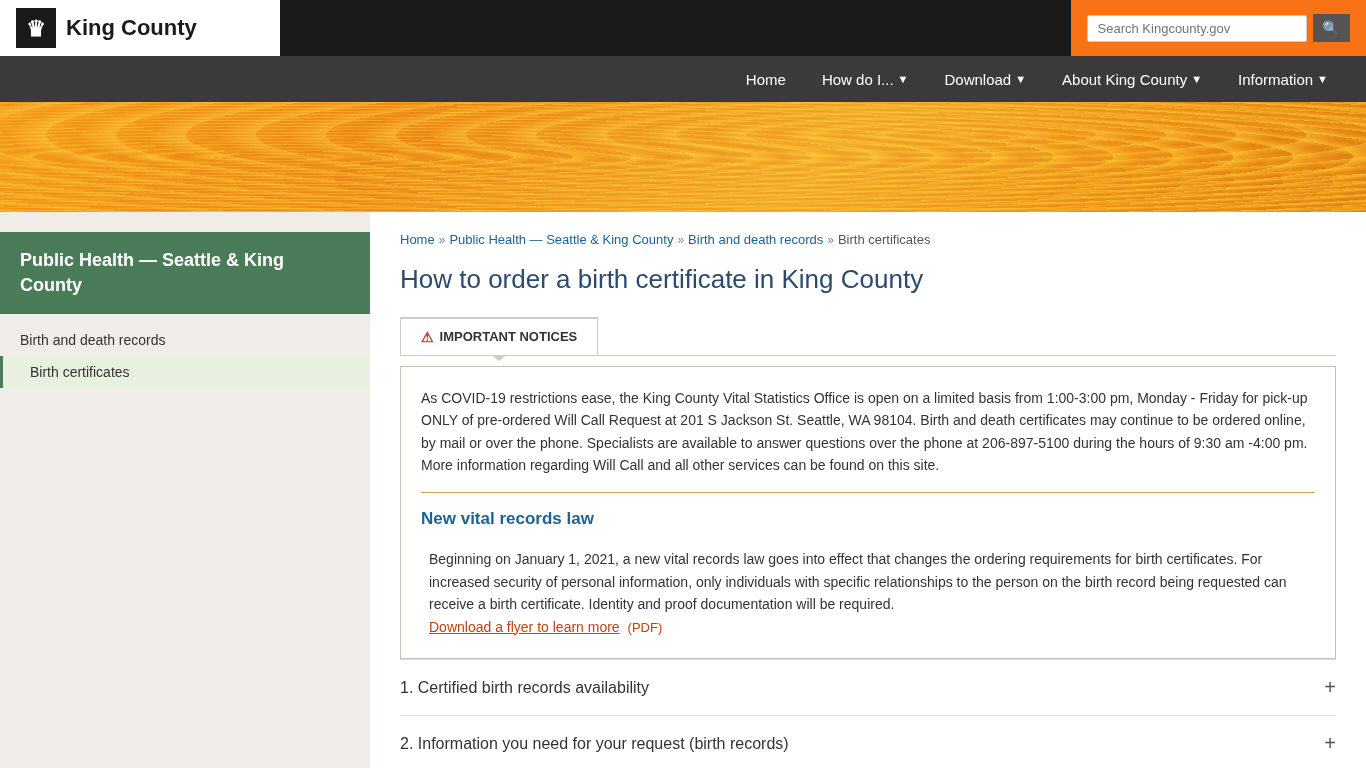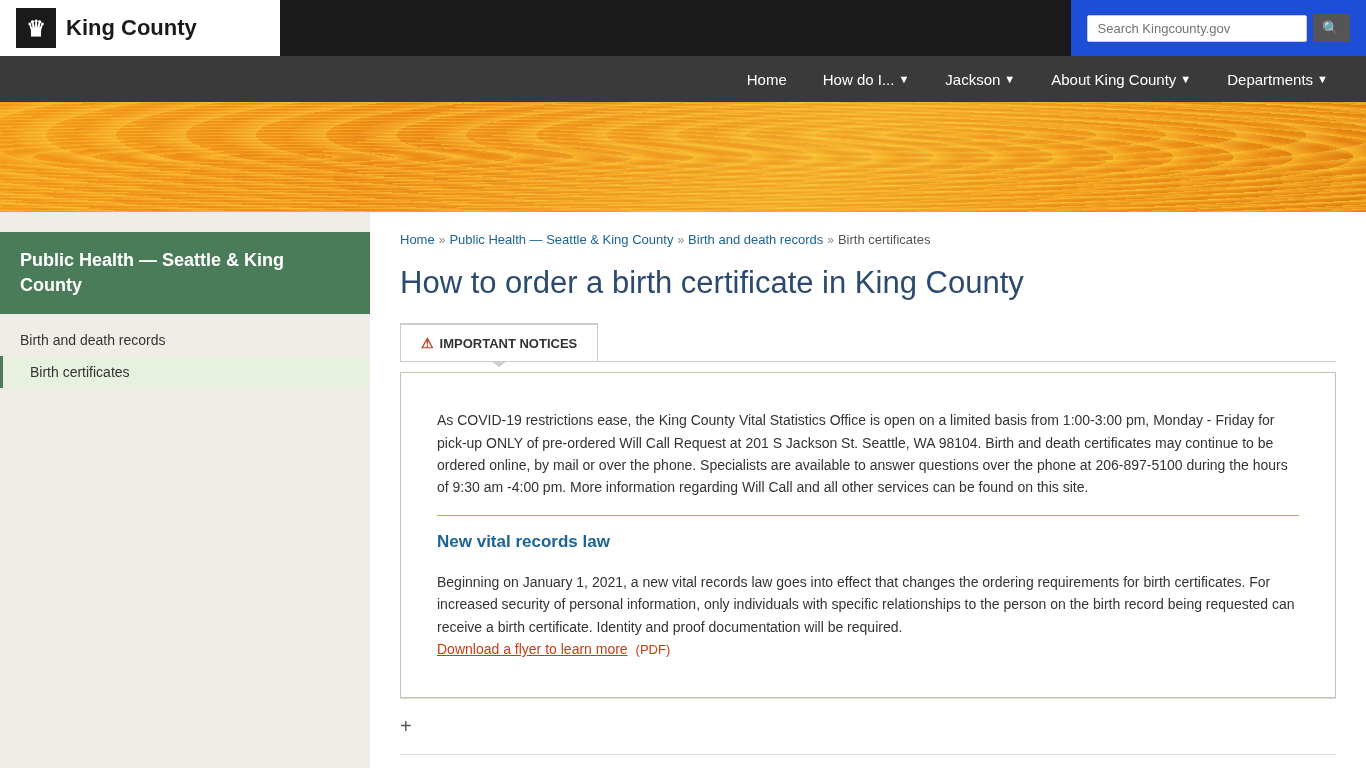--- a/index.html
+++ b/index.html
@@ -138,21 +138,21 @@
       text-decoration: none;
     }
     .breadcrumb .sep {
       color: #888;
       font-size: 12px;
     }
     .breadcrumb .current { color: #555; }
 
     
     .page-title {
-      font-size: 31px;
+      font-size: 26px;
       font-weight: 300;
       color: #2c4a6e;
       margin-bottom: 20px;
       line-height: 1.3;
     }
 
     
     .tab-bar {
       display: flex;
       border-bottom: 1px solid #ccc;
@@ -189,21 +189,21 @@
       border-top: 6px solid #ccc;
     }
     .tab-warning-icon {
       color: #c0392b;
       font-size: 14px;
     }
 
     
     .notice-box {
       border: 1px solid #c8c0b0;
-      padding: 36px;
+      padding: 20px;
       margin-top: 10px;
       background: white;
     }
     .notice-text {
       font-size: 14px;
       line-height: 1.6;
       color: #333;
       margin-bottom: 16px;
     }
     .notice-divider {
@@ -214,20 +214,21 @@
     .notice-subtitle {
       font-size: 17px;
       font-weight: bold;
       color: #1a6496;
       margin-bottom: 19px;
     }
     .notice-body {
       font-size: 14px;
       line-height: 1.6;
       color: #333;
+      margin-left: 8px;
     }
     .notice-link {
       color: #c2410c;
       text-decoration: underline;
       cursor: pointer;
     }
     .notice-link-suffix {
       color: #c2410c;
       font-size: 13px;
       margin-left: 4px;
@@ -271,44 +272,44 @@
 
 <div class="header-row">
   <div class="logo-wrap">
     <svg class="logo-icon" viewBox="0 0 40 40" width="40" height="40">
       <rect width="40" height="40" fill="#1a1a1a"></rect>
       <text x="20" y="28" text-anchor="middle" fill="white" font-size="22" font-weight="bold">♛</text>
     </svg>
     <span style="font-size:22px;font-weight:bold;color:#1a1a1a;text-align:center;">King County</span>
   </div>
   <div style="flex:1; background:#1a1a1a;"></div>
-  <div class="search-area" style="background:#1d4ed8; padding:8px 16px;">
+  <div class="search-area" style="background:#f97316; padding:8px 16px;">
     <input class="search-input" type="text" placeholder="Search Kingcounty.gov" style="">
     <button class="search-btn">
       <span>🔍</span>
     </button>
   </div>
 </div>
 
 <nav class="nav-bar">
   <a class="nav-item">Home</a>
   <a class="nav-item">
     <span>How do I...</span>
     <span class="caret">▼</span>
   </a>
   <a class="nav-item">
-    <span>Jackson</span>
+    <span>Download</span>
     <span class="caret">▼</span>
   </a>
   <a class="nav-item">
     <span>About King County</span>
     <span class="caret">▼</span>
   </a>
   <a class="nav-item">
-    <span>Departments</span>
+    <span>Information</span>
     <span class="caret">▼</span>
   </a>
 </nav>
 
 <div class="hero"></div>
 
 <div class="main-wrapper">
 
   <aside class="sidebar">
     <div class="sidebar-title">Public Health — Seattle &amp; King County</div>
@@ -343,20 +344,21 @@
       <div class="notice-subtitle">New vital records law</div>
       <p class="notice-body">
         <span>Beginning on January 1, 2021, a new vital records law goes into effect that changes the ordering requirements for birth certificates. For increased security of personal information, only individuals with specific relationships to the person on the birth record being requested can receive a birth certificate. Identity and proof documentation will be required.</span>
         <br>
         <a class="notice-link">Download a flyer to learn more</a>
         <span class="notice-link-suffix">(PDF)</span>
       </p>
     </div>
 
     <div class="accordion-item">
+      <span class="accordion-label">1. Certified birth records availability</span>
       <span class="accordion-icon">+</span>
     </div>
 
     <div class="accordion-item">
       <span class="accordion-label">2. Information you need for your request (birth records)</span>
       <span class="accordion-icon">+</span>
     </div>
   </main>
 </div>
 

